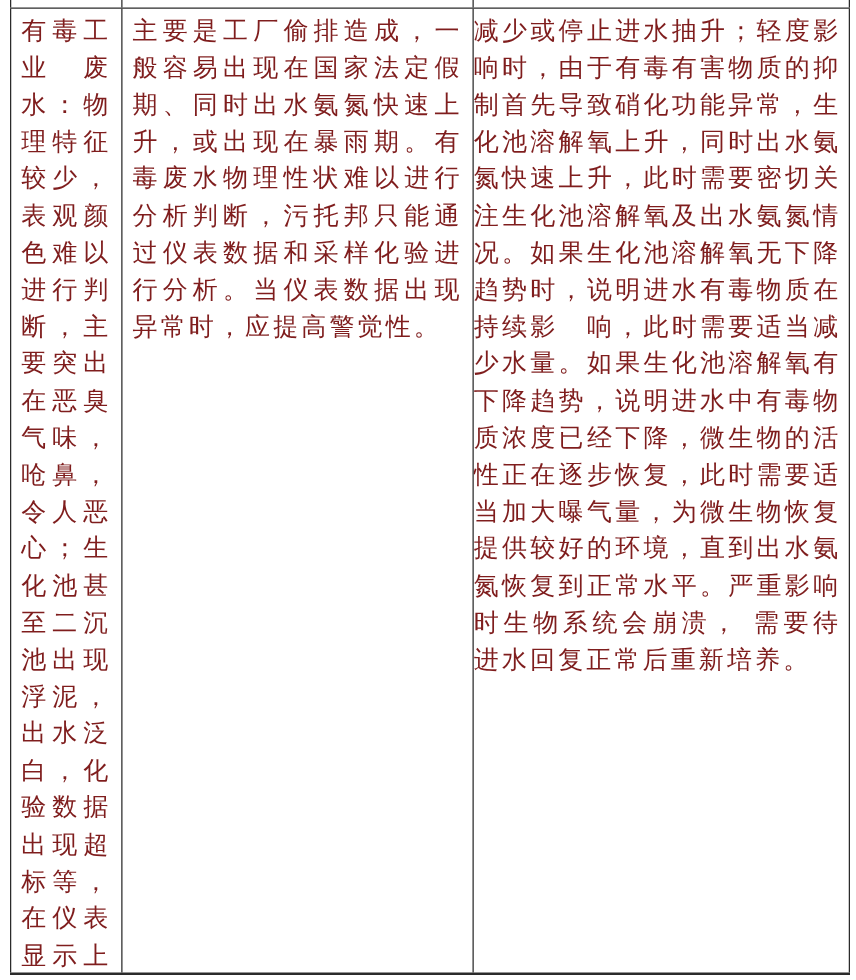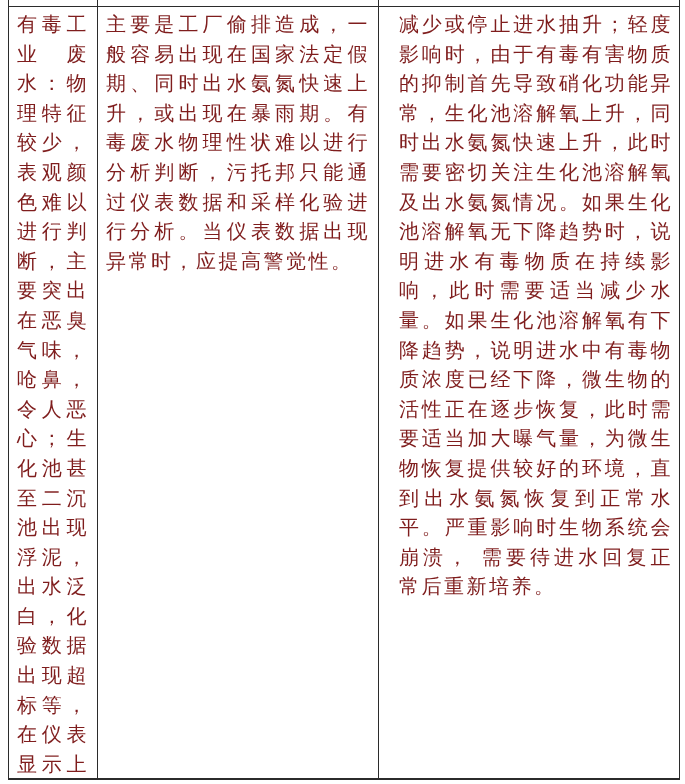--- a/index.html
+++ b/index.html
@@ -39,21 +39,21 @@
     padding: 3px 8px 0 8px;
     font-size: 20px;
     line-height: 29.6px;
     letter-spacing: 2.5px;
     color: #7f1d1d;
     text-align: justify;
     overflow: hidden;
   }
   .cell:last-child {
     border-right: 1px solid #2b2b2b;
-    padding-left: 20px;
+    padding-left: 0;
     padding-right: 6px;
   }
 
   .c1 { width: 89px; text-align-last: justify; }
   .c2 { width: 281px; }
   .c3 { width: 302px; }
 </style>
 </head>
 <body>
 

